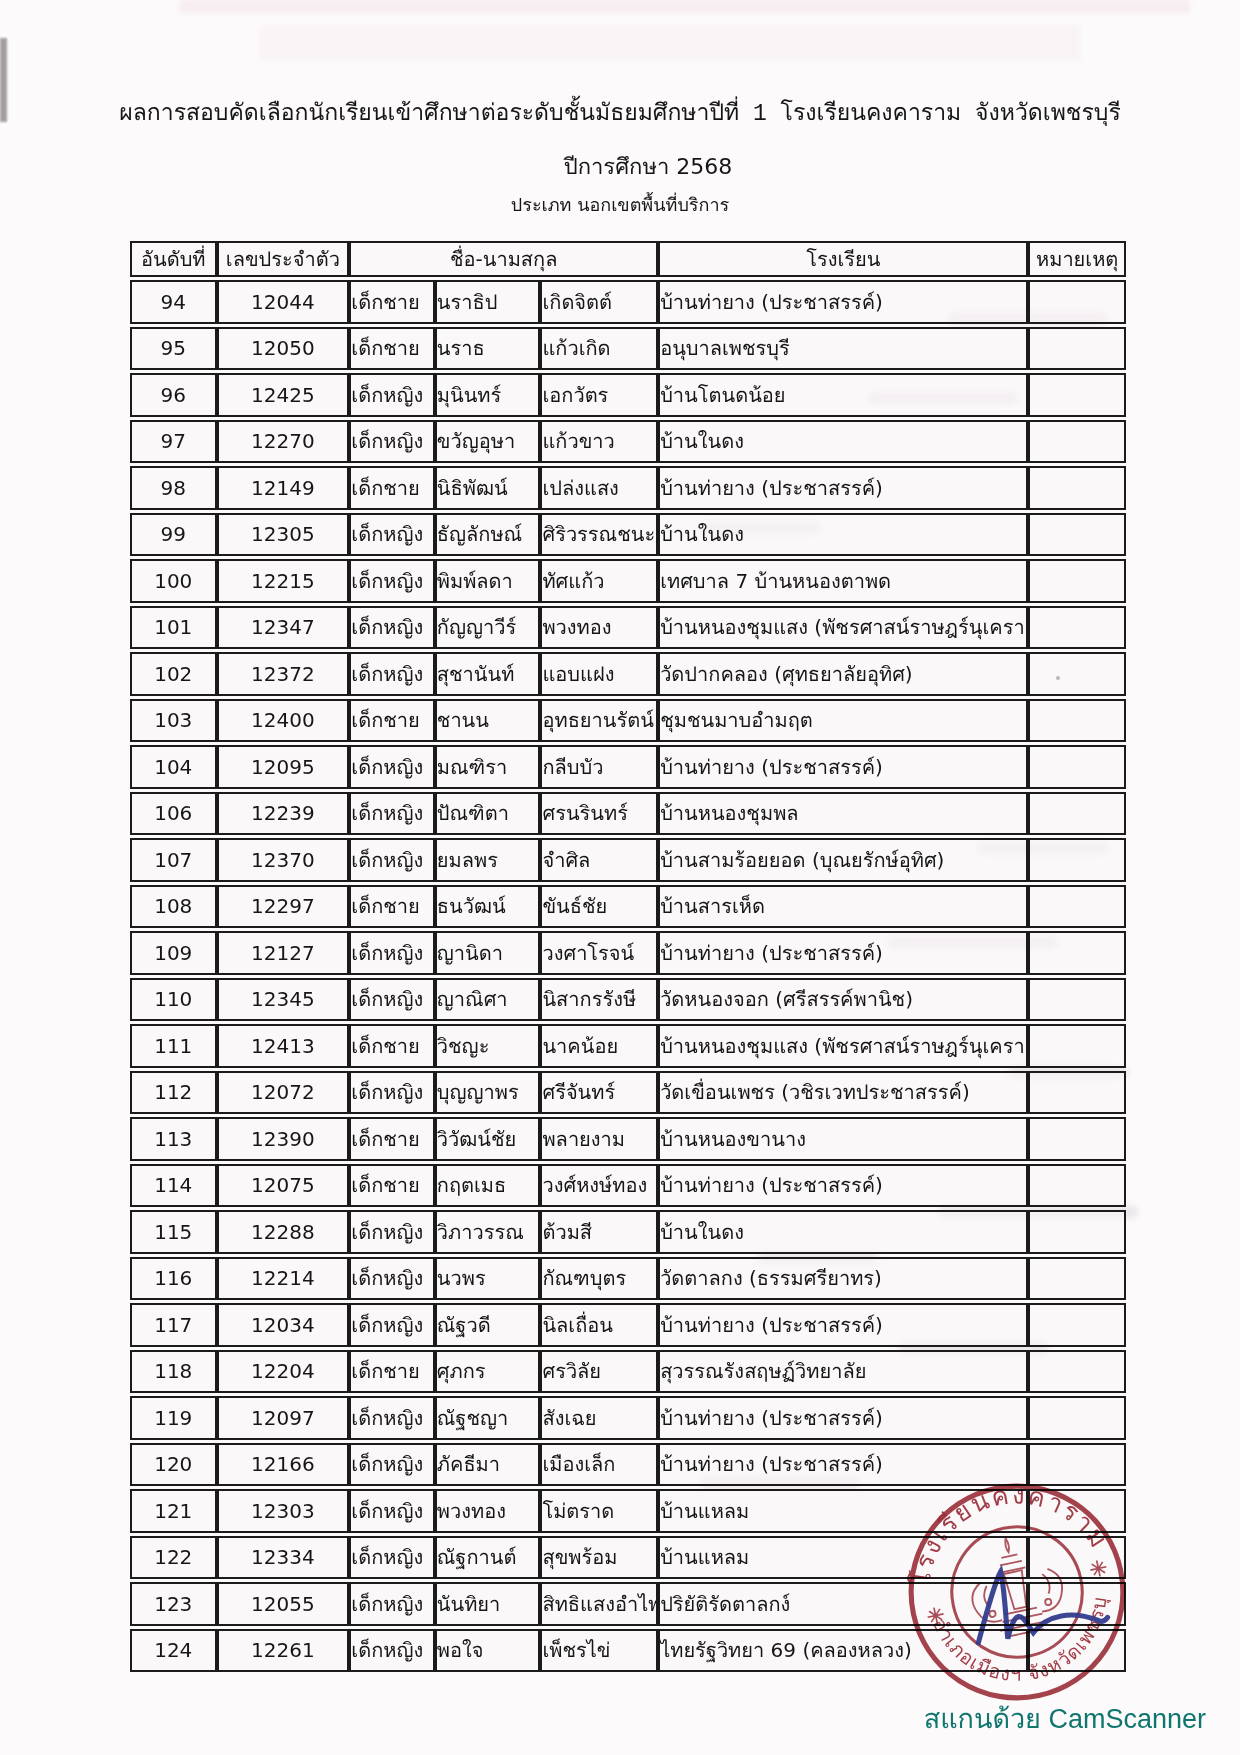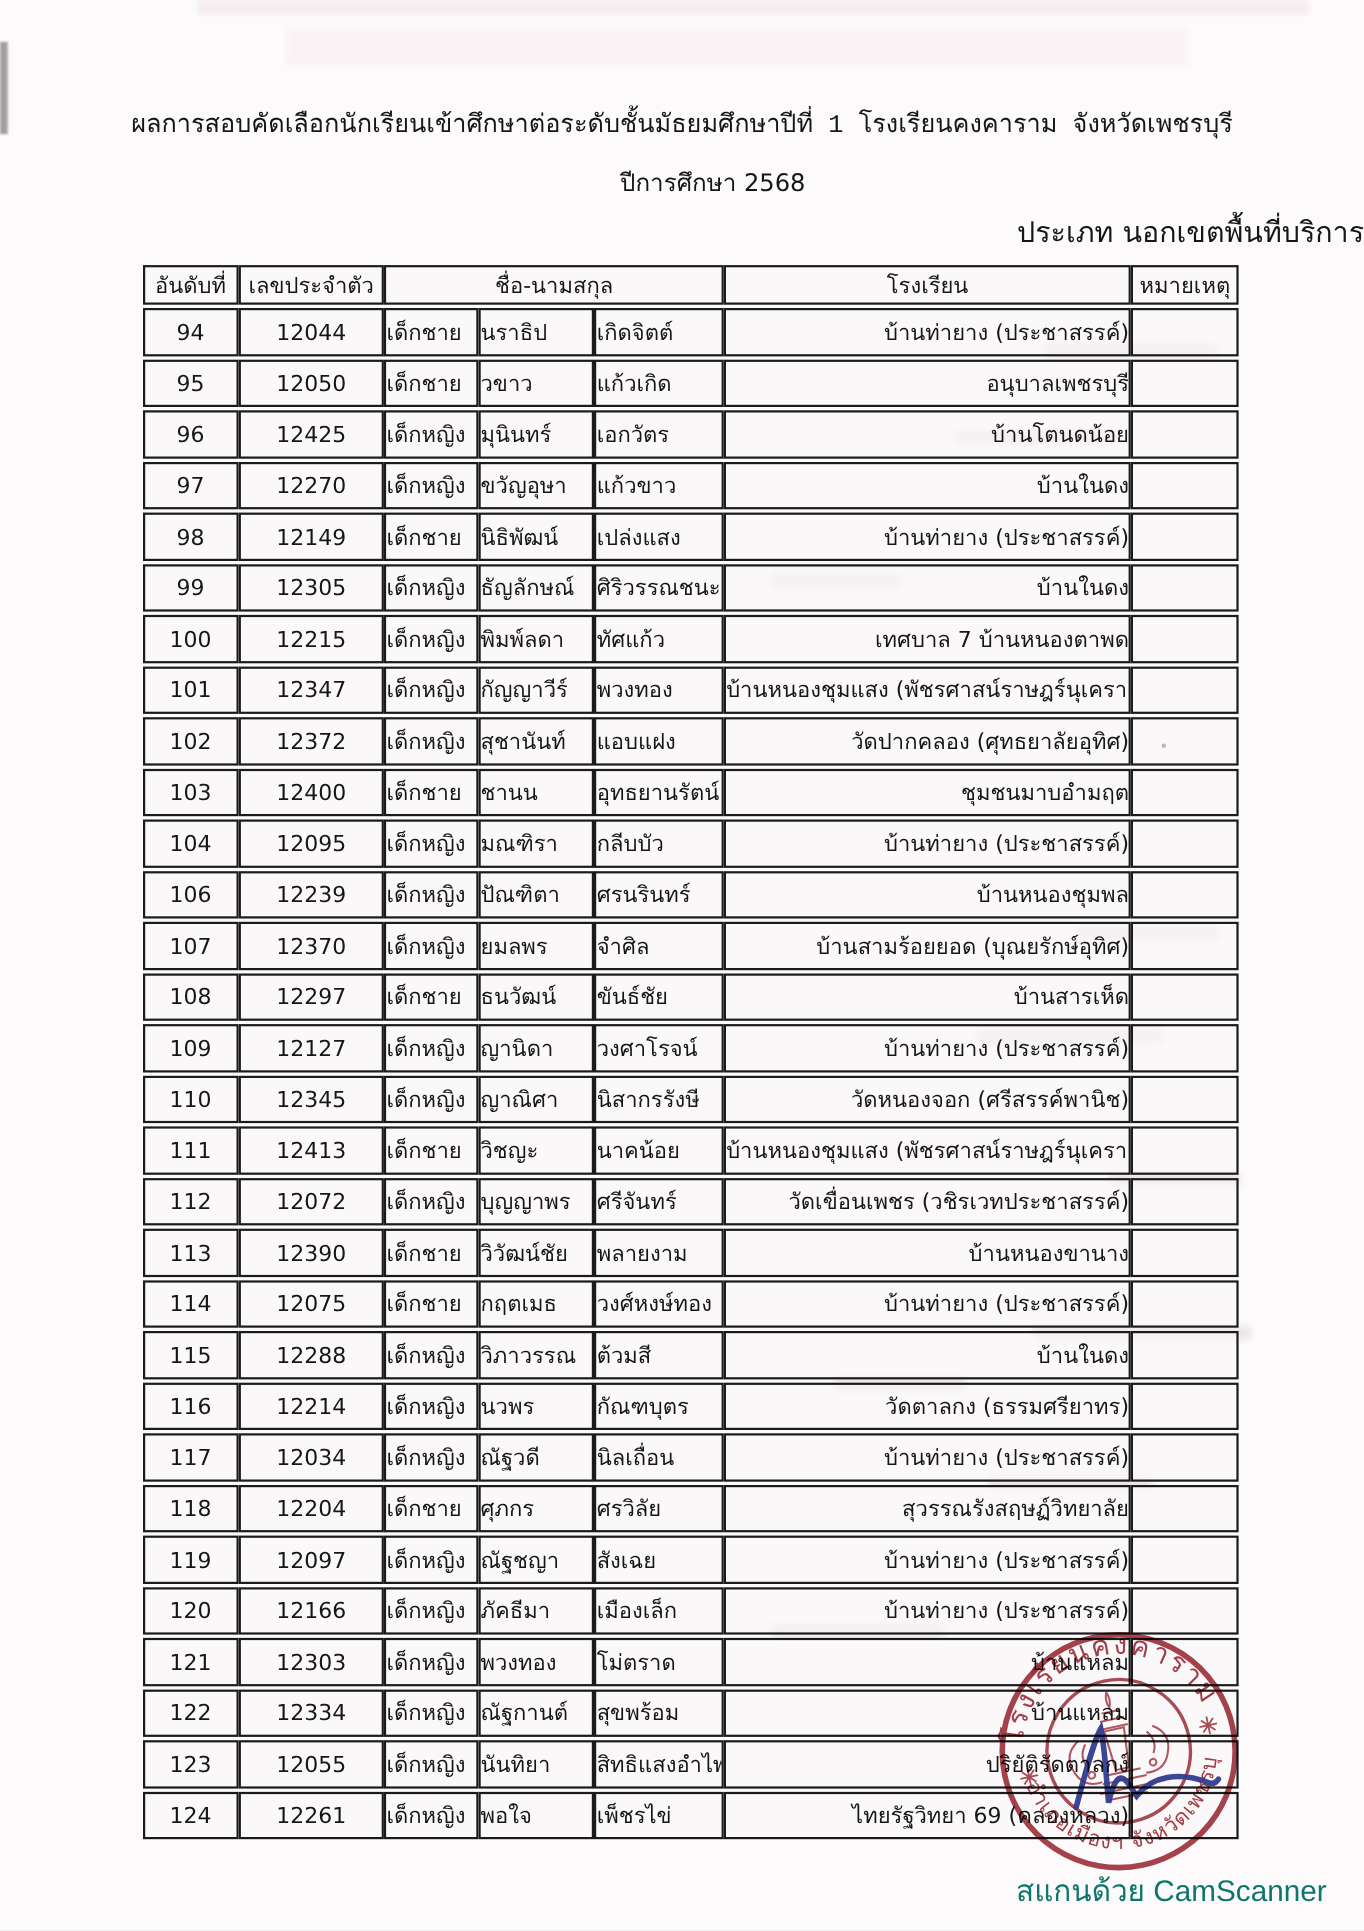--- a/index.html
+++ b/index.html
@@ -5,39 +5,39 @@
   html,body{margin:0;padding:0;background:#e9e7e8;}
   .page{
     position:relative;width:1240px;height:1755px;margin:0 auto;
     background:#fcfafb;overflow:hidden;
     font-family:"DejaVu Sans",sans-serif;color:#161616;
   }
   
   .doc-title{position:absolute;left:0;width:100%;text-align:center;white-space:nowrap;}
   .t1{top:94px;font-size:23px;font-family:Liberation Mono, monospace;}
   .t2{top:149px;font-size:22px;padding-left:28px;}
-  .t3{top:190px;font-size:26px;text-align:right;}
+  .t3{top:190px;font-size:18px;}
 
   
   table.results{
     position:absolute;left:130px;top:238px;width:996px;
     table-layout:fixed;border-collapse:separate;border-spacing:0 3px;
   }
   table.results th,table.results td{
     border:2px solid #1b1b1b;box-sizing:border-box;
     font-weight:normal;font-size:20px;padding:0;vertical-align:middle;
     background:rgba(250,247,248,.6);
   }
   table.results th{height:34px;text-align:center;}
   table.results td{height:43.5px;}
   td.c-rank,td.c-id{text-align:center;}
   td.c-title,td.c-first,td.c-last,td.c-school{
     text-align:left;padding-left:7px;white-space:nowrap;overflow:hidden;
   }
-  td.c-school{font-size:19px;text-align:right;}
+  td.c-school{font-size:19px;}
 
   
   .stamp{position:absolute;left:903px;top:1478px;width:228px;height:228px;
          mix-blend-mode:multiply;opacity:.95;}
   .stamp svg{width:100%;height:100%;}
 
   
   .camscanner{position:absolute;top:1697px;right:34px;font-size:27px;color:#0f766e;
               font-family:Liberation Sans, sans-serif;white-space:nowrap;}
 
@@ -98,21 +98,21 @@
       <td class="c-title">เด็กชาย</td>
       <td class="c-first">นราธิป</td>
       <td class="c-last">เกิดจิตต์</td>
       <td class="c-school">บ้านท่ายาง (ประชาสรรค์)</td>
       <td class="c-note"></td>
     </tr>
         <tr>
       <td class="c-rank">95</td>
       <td class="c-id">12050</td>
       <td class="c-title">เด็กชาย</td>
-      <td class="c-first">วขาว</td>
+      <td class="c-first">นราธ</td>
       <td class="c-last">แก้วเกิด</td>
       <td class="c-school">อนุบาลเพชรบุรี</td>
       <td class="c-note"></td>
     </tr>
         <tr>
       <td class="c-rank">96</td>
       <td class="c-id">12425</td>
       <td class="c-title">เด็กหญิง</td>
       <td class="c-first">มุนินทร์</td>
       <td class="c-last">เอกวัตร</td>

